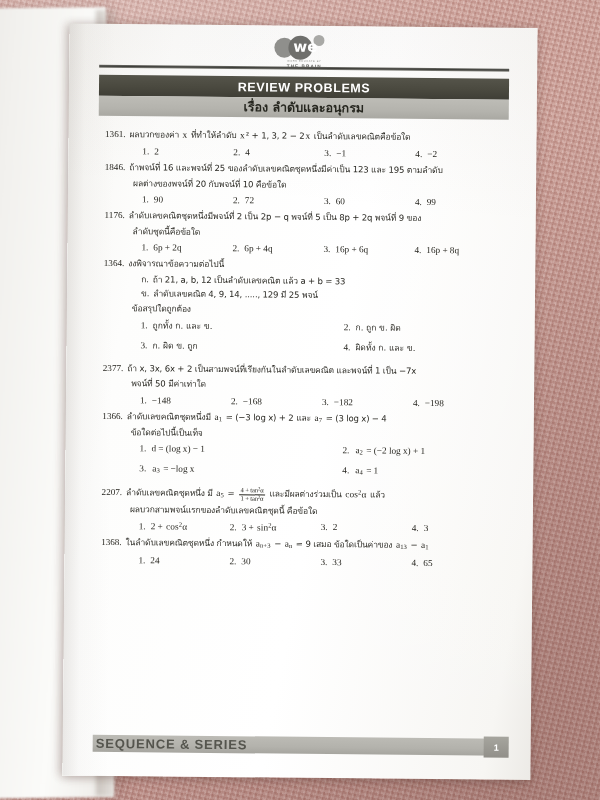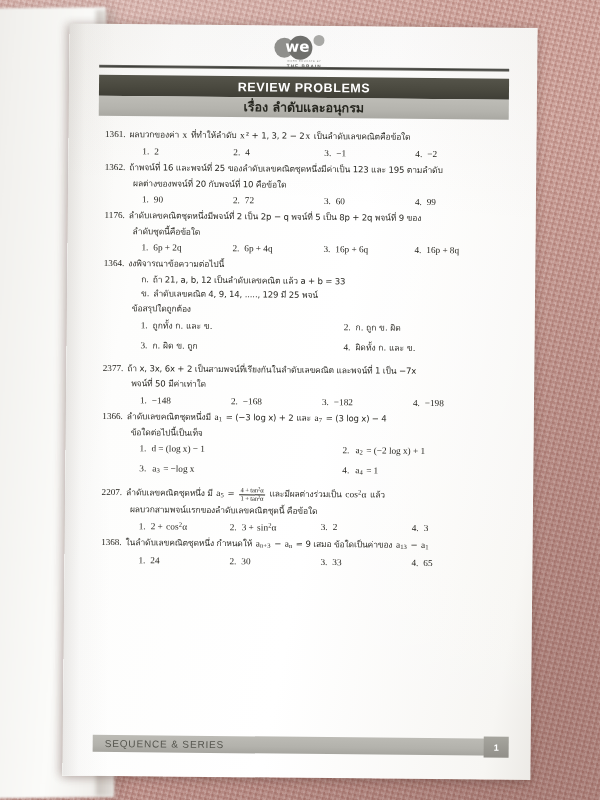--- a/index.html
+++ b/index.html
@@ -120,21 +120,21 @@
     position: absolute;
     left: 41px; top: 0px;
     width: 11px; height: 11px;
     border-radius: 50%;
     background: #a9a9a6;
   }
   .logo-text {
     position: absolute;
     left: 5px; top: 2px;
     width: 40px;
-    text-align: center;
+    text-align: right;
     font-family: "DejaVu Sans", sans-serif;
     font-size: 15px;
     font-weight: bold;
     color: #ffffff;
     letter-spacing: 0px;
     line-height: 20px;
     z-index: 3;
   }
   .logo-micro {
     font-family: "Liberation Sans", sans-serif;
@@ -298,25 +298,25 @@
     bottom: 24px;
     left: 0;
     width: 410px;
     height: 17px;
     background: linear-gradient(180deg, #bcbbb5 0%, #b3b2ac 60%, #a6a59f 100%);
     display: flex;
     align-items: center;
   }
   .footer-text {
     font-family: "Liberation Sans", sans-serif;
-    font-size: 10px;
-    font-weight: normal;
+    font-size: 13px;
+    font-weight: bold;
     color: #55554e;
     letter-spacing: 0.85px;
-    margin-left: 12px;
+    margin-left: 3px;
   }
   .footer-page {
     position: absolute;
     right: -6px;
     top: -2px;
     width: 25px;
     height: 21px;
     background: linear-gradient(180deg, #a6a59e, #918f89);
     display: flex;
     align-items: center;
@@ -377,21 +377,21 @@
               <span class="opt-v">−1</span>
             </span>
             <span class="opt">
               <span class="opt-n">4.</span>
               <span class="opt-v">−2</span>
             </span>
           </div>
         </div>
         <div class="prob">
           <div class="prob-line">
-            <span class="prob-num">1362.</span>
+            <span class="prob-num">1846.</span>
             <span class="prob-body">ถ้าพจน์ที่ 16 และพจน์ที่ 25 ของลำดับเลขคณิตชุดหนึ่งมีค่าเป็น 123 และ 195 ตามลำดับ</span>
           </div>
           <div class="cont-line">ผลต่างของพจน์ที่ 20 กับพจน์ที่ 10 คือข้อใด</div>
           <div class="opts">
             <span class="opt">
               <span class="opt-n">1.</span>
               <span class="opt-v">90</span>
             </span>
             <span class="opt">
               <span class="opt-n">2.</span>

